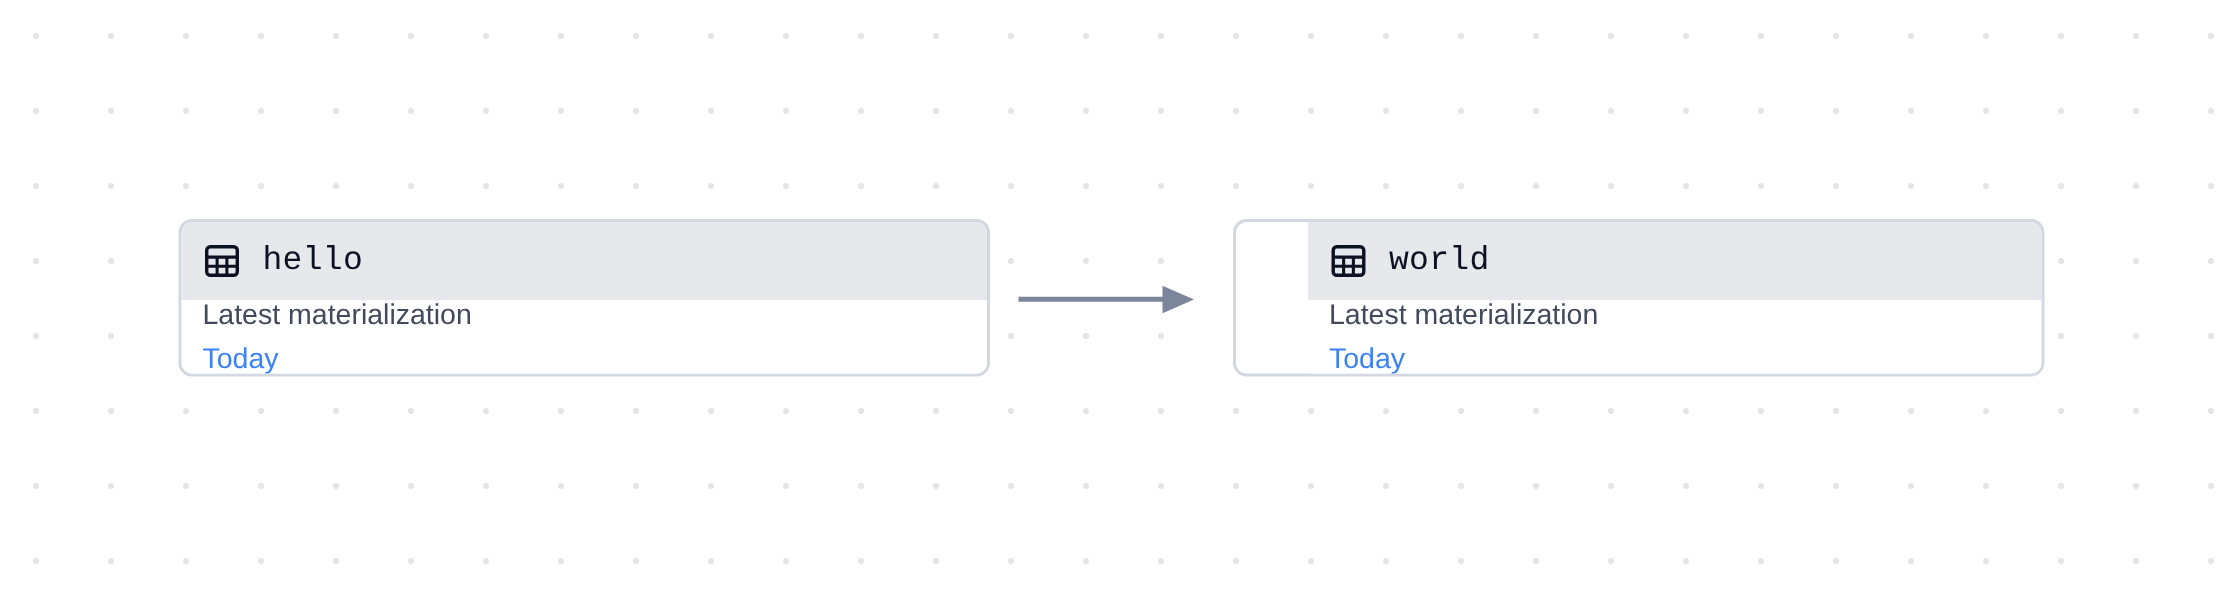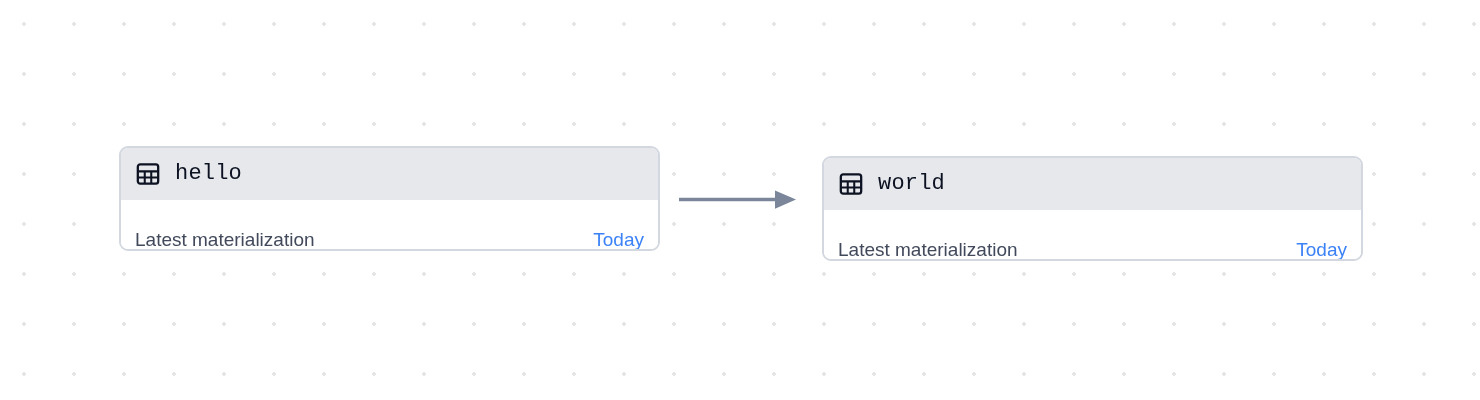--- a/index.html
+++ b/index.html
@@ -28,21 +28,21 @@
     position: absolute;
     box-sizing: border-box;
     width: 541px;
     height: 105px;
     background: #ffffff;
     border: 2px solid #d2d7e0;
     border-radius: 9px;
     overflow: hidden;
   }
   .asset-node.left  { left: 119px; top: 146px; }
-  .asset-node.right { left: 822px; top: 156px; }
+  .asset-node.right { left: 822px; top: 146px; padding-left: 48px; }
 
   .node-header {
     box-sizing: border-box;
     height: 52px;
     background: #e6e8ec;
     display: flex;
     align-items: center;
     padding: 0 14px;
     gap: 14px;
   }
@@ -63,23 +63,24 @@
     letter-spacing: 0.2px;
     color: #0c1222;
     white-space: nowrap;
   }
 
   .node-body {
     box-sizing: border-box;
     height: 51px;
     background: #ffffff;
     display: flex;
-    align-items: flex-end;
+    align-items: flex-start;
     justify-content: space-between;
     padding: 0 14px;
+    flex-direction: column;
   }
 
   .body-label {
     font-size: 19px;
     color: #41495b;
     white-space: nowrap;
   }
 
   .body-value {
     font-size: 19px;

